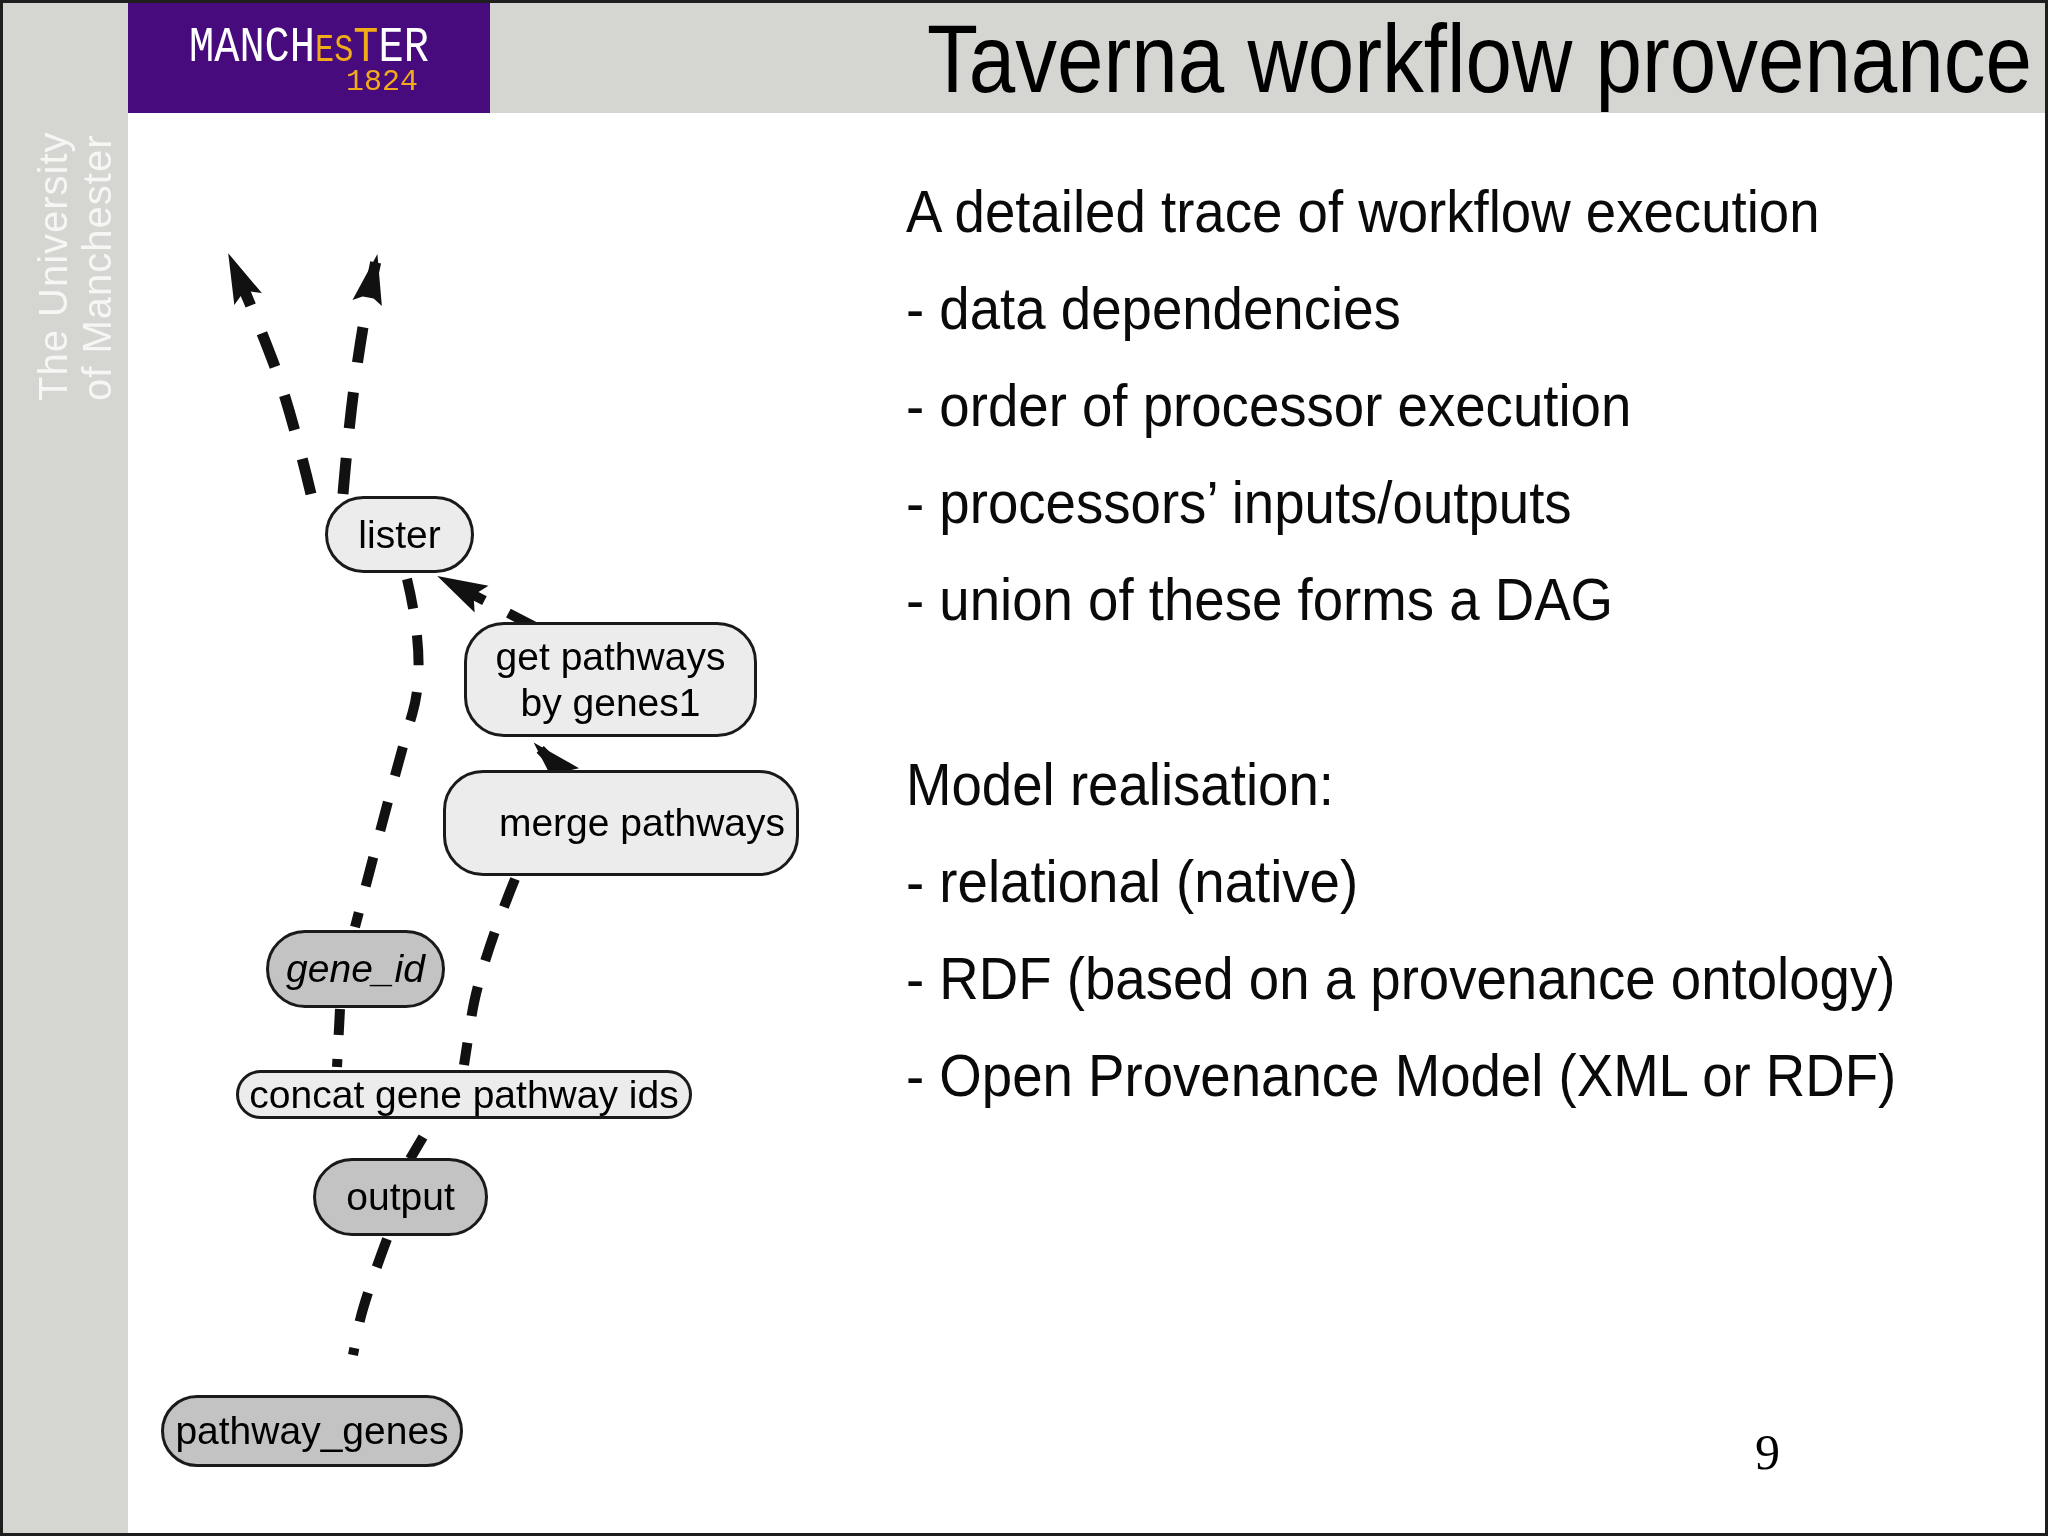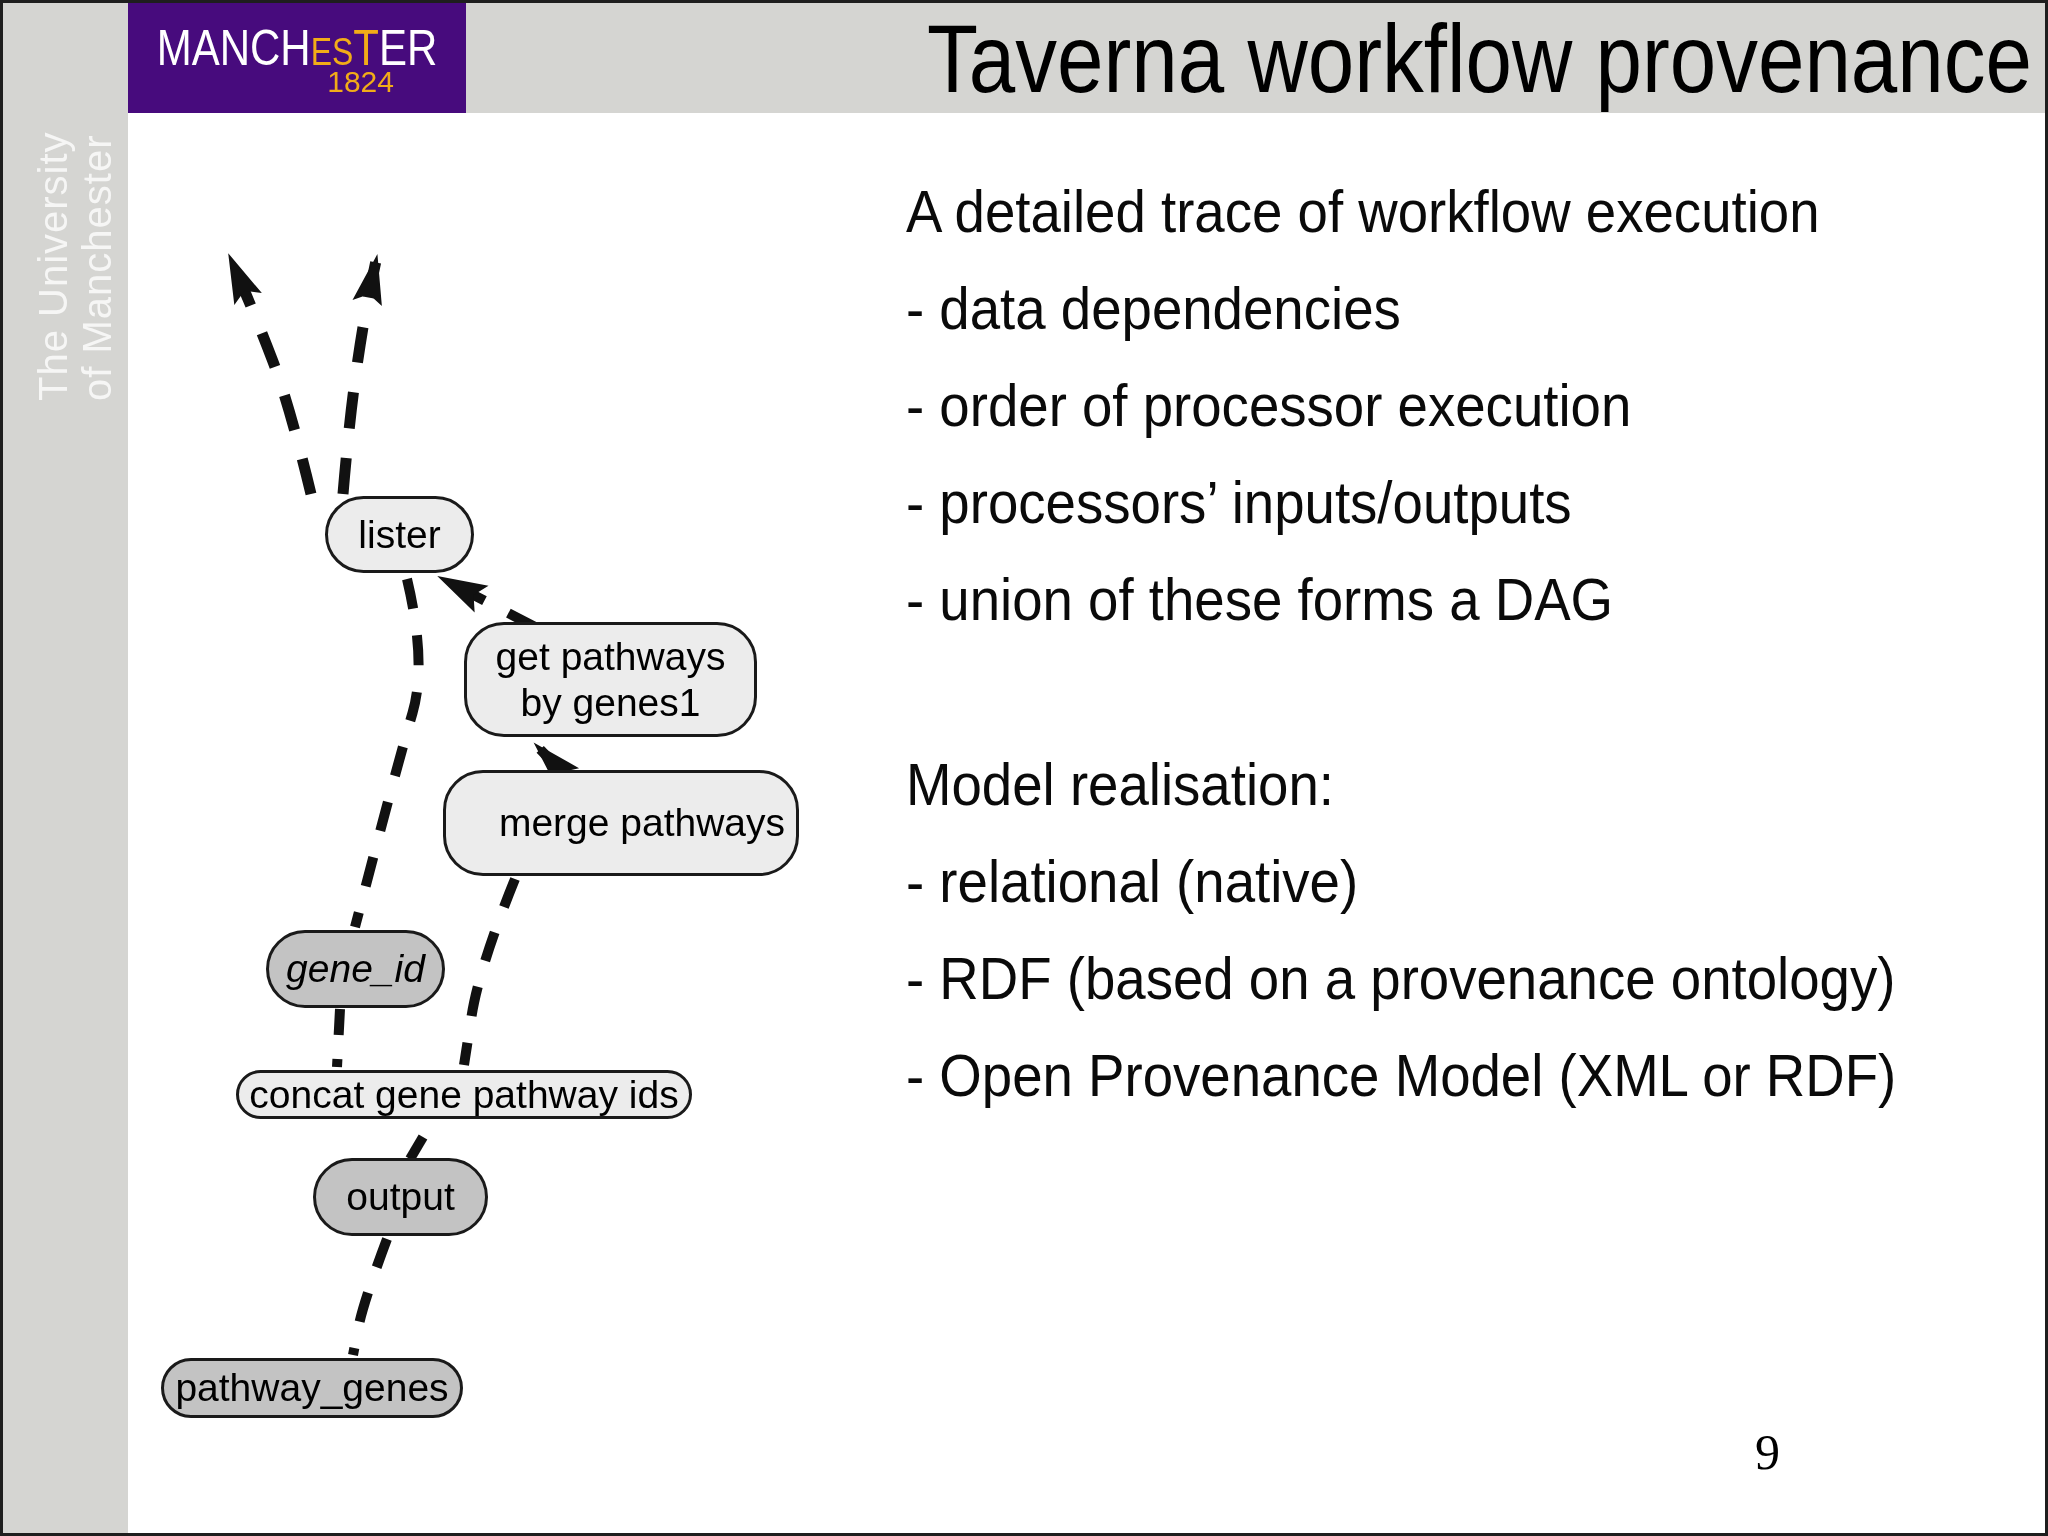--- a/index.html
+++ b/index.html
@@ -14,21 +14,21 @@
   }
   .sidebar{position:absolute; left:0; top:0; width:125px; height:100%; background:var(--gray);}
   .headerbar{position:absolute; left:0; top:0; width:100%; height:110px; background:var(--gray);}
   .slide-title{
     position:absolute; top:6px; right:13px; height:100px; line-height:100px;
     font-size:96px; color:#000; transform:scaleX(.87); transform-origin:100% 50%;
     white-space:nowrap;
   }
   .logo{
     position:absolute; left:125px; top:0; width:338px; height:110px;
-    background:var(--purple); color:#fff; font-family:Liberation Sans, sans-serif;
+    background:var(--purple); color:#fff; font-family:Liberation Mono, monospace;padding-left:24px;
   }
   .logo-word{
     position:absolute; left:0; top:16px; width:100%; text-align:center;
     font-size:50px; letter-spacing:0; transform:scaleX(.84); transform-origin:50% 50%;
     white-space:nowrap;
   }
   .logo-word .gold{color:var(--gold);}
   .logo-word .small{font-size:38px;}
   .logo-year{
     position:absolute; top:62px; right:72px; font-size:30px; color:var(--gold);
@@ -99,21 +99,21 @@
   </svg>
 
   <div id="node-layer">
       <div class="node light" style="left: 322px; top: 493px; width: 149px; height: 77px; border-radius: 38.5px;">lister</div>
       <div class="node light" style="left: 461px; top: 619px; width: 293px; height: 115px; border-radius: 40px;">get pathways
 by genes1</div>
       <div class="node light" style="left: 440px; top: 767px; width: 356px; height: 106px; border-radius: 40px; padding-left: 42px;">merge pathways</div>
       <div class="node dark" style="left: 263px; top: 927px; width: 179px; height: 78px; border-radius: 39px; font-style: italic;">gene_id</div>
       <div class="node light" style="left: 233px; top: 1067px; width: 456px; height: 49px; border-radius: 32.5px; text-align: right;">concat gene pathway ids</div>
       <div class="node dark" style="left: 310px; top: 1155px; width: 175px; height: 78px; border-radius: 39px;">output</div>
-      <div class="node dark" style="left: 158px; top: 1355px; width: 302px; height: 60px; border-radius: 40px;">pathway_genes</div>
+      <div class="node dark" style="left: 158px; top: 1392px; width: 302px; height: 72px; border-radius: 40px;">pathway_genes</div>
     </div>
 
   <div class="tblock b1">
       <div>A detailed trace of workflow execution</div>
       <div>- data dependencies</div>
       <div>- order of processor execution</div>
       <div>- processors’ inputs/outputs</div>
       <div>- union of these forms a DAG</div>
     </div>
   <div class="tblock b2">

